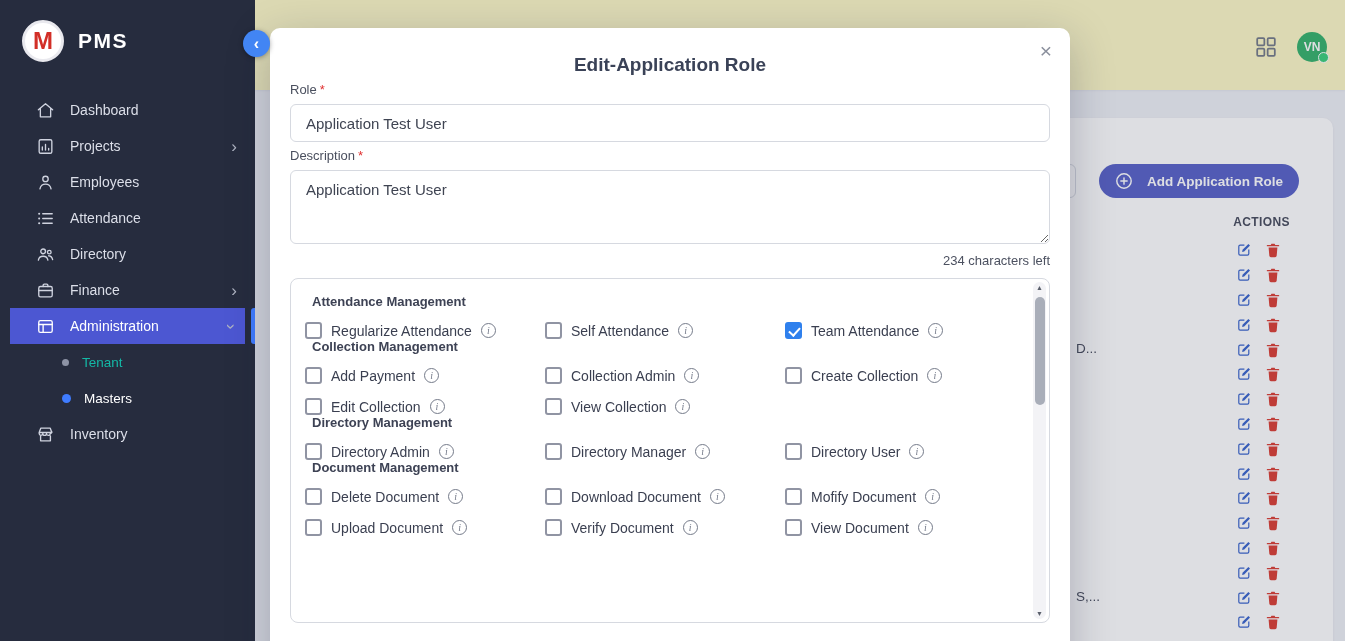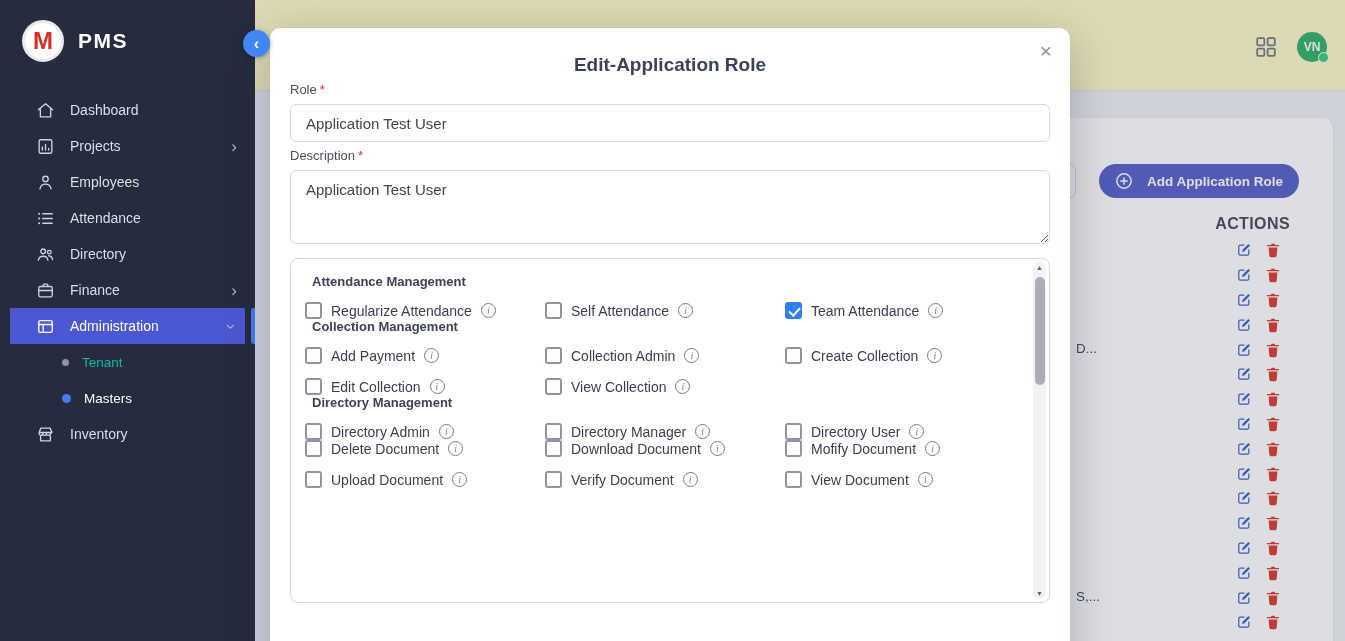--- a/index.html
+++ b/index.html
@@ -33,21 +33,21 @@
   .apps-btn{position:absolute;right:68px;top:36px;width:22px;height:22px;cursor:pointer}
   .avatar{position:absolute;right:18px;top:32px;width:30px;height:30px;border-radius:50%;background:#27ae60;color:#fff;
           font-size:12px;font-weight:bold;display:flex;align-items:center;justify-content:center;cursor:pointer}
   .avatar::after{content:"";position:absolute;right:-2px;bottom:-1px;width:9px;height:9px;border-radius:50%;background:#2ecc71;border:1.5px solid #fff}
   .content{position:absolute;top:90px;left:0;right:0;bottom:0}
   .card{position:absolute;left:35px;top:28px;right:12px;bottom:-30px;background:#fff;border-radius:10px;box-shadow:0 1px 3px rgba(30,35,60,.07)}
   .search-stub{position:absolute;top:46px;right:257px;width:220px;height:34px;border:1px solid #d5d8e0;border-radius:6px;background:#fff;
                font-size:13px;color:#3f4452;padding:0 12px;font-family:inherit}
   .add-btn{position:absolute;top:46px;right:34px;height:34px;padding:0 16px;border:none;border-radius:17px;background:#4c57c4;color:#fff;
            font-size:13.5px;font-weight:bold;display:flex;align-items:center;gap:14px;cursor:pointer;font-family:inherit}
-  .actions-header{position:absolute;top:97px;right:43px;font-size:16px;font-weight:bold;color:#3a3f51;letter-spacing:.4px}
+  .actions-header{position:absolute;top:97px;right:43px;font-size:12px;font-weight:bold;color:#3a3f51;letter-spacing:.4px}
   .rows{position:absolute;left:34px;right:34px;top:120px}
   .row{position:relative;height:24.8px;display:flex;align-items:center;justify-content:flex-end;gap:13px;padding-right:18px}
   .row .peek{position:absolute;left:752px;top:4px;font-size:13.5px;color:#3c4152;white-space:nowrap}
   .icon-btn{width:16px;height:16px;display:flex;cursor:pointer}
   .icon-btn svg{width:16px;height:16px}
 
   
   .backdrop{position:absolute;left:255px;top:0;right:0;bottom:0;background:rgba(99,104,122,.22);z-index:5}
   .collapse-btn{position:absolute;left:243px;top:30px;width:27px;height:27px;border-radius:50%;background:#4285f4;color:#fff;z-index:40;
                 display:flex;align-items:center;justify-content:center;font-size:16px;font-weight:bold;border:none;cursor:pointer;
@@ -446,20 +446,21 @@
 
   <div class="field-label">
     <span>Role</span><span class="req">*</span>
   </div>
   <input class="text-input" value="Application Test User" style="">
 
   <div class="field-label">
     <span>Description</span><span class="req">*</span>
   </div>
   <textarea class="text-input" style="">Application Test User</textarea>
+  <div class="chars-left">234 characters left</div>
 
   <div class="perm-box">
     <div id="perm-groups">
         <div class="grp">
           <div class="group-title">Attendance Management</div>
           <div class="perm-grid">
             <label class="perm-item">
               <span class="cbx"></span>
               <span>Regularize Attendance</span>
               <span class="info">i</span>
@@ -520,20 +521,21 @@
               <span class="info">i</span>
             </label>
             <label class="perm-item">
               <span class="cbx"></span>
               <span>Directory User</span>
               <span class="info">i</span>
             </label>
           </div>
         </div>
         <div class="grp">
+          <div class="group-title">Document Management</div>
           <div class="perm-grid">
             <label class="perm-item">
               <span class="cbx"></span>
               <span>Delete Document</span>
               <span class="info">i</span>
             </label>
             <label class="perm-item">
               <span class="cbx"></span>
               <span>Download Document</span>
               <span class="info">i</span>

